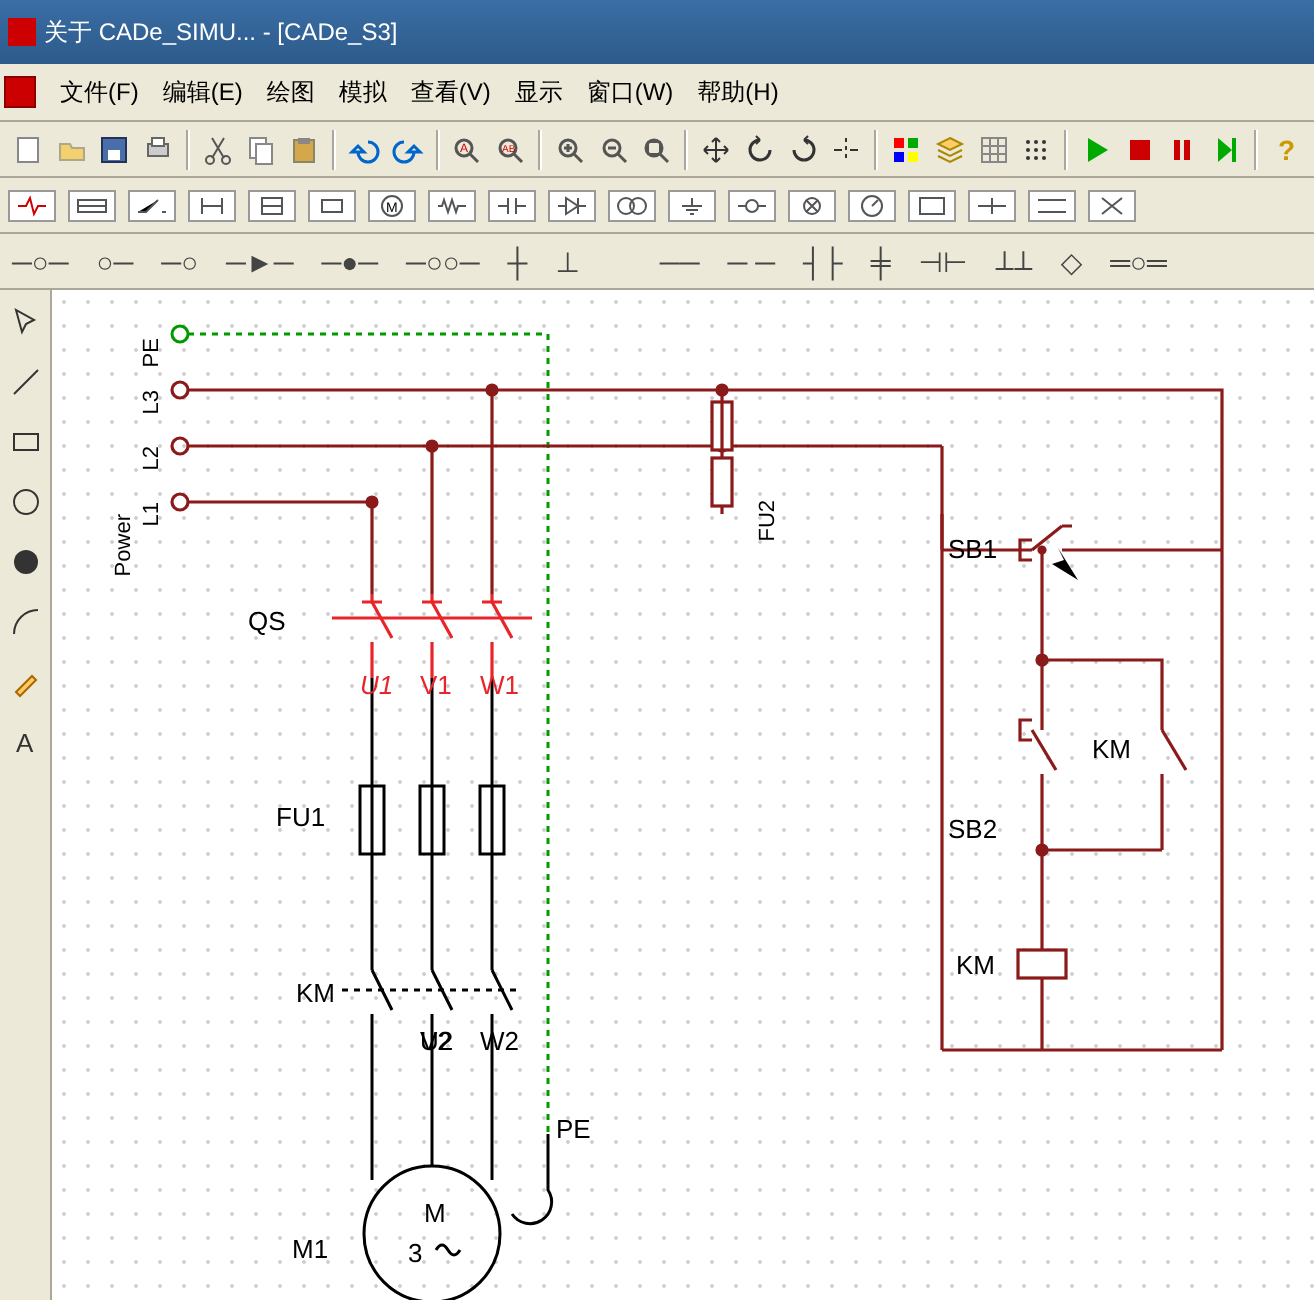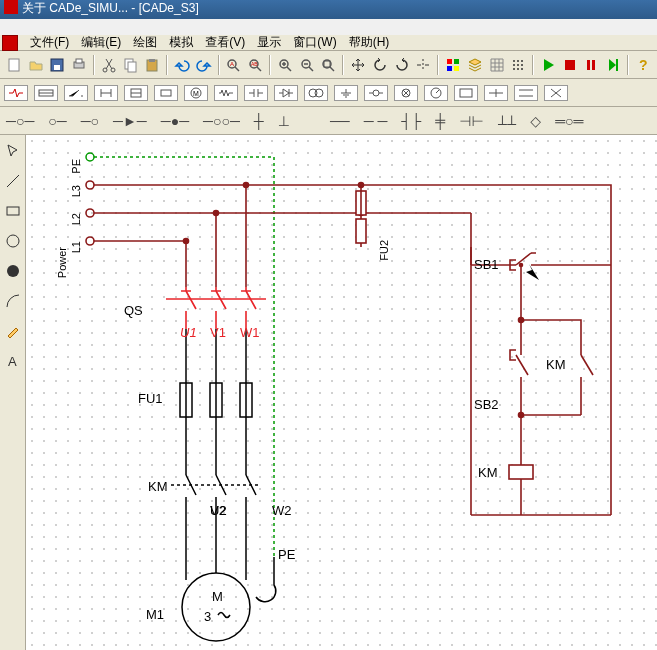--- a/index.html
+++ b/index.html
@@ -1,19 +1,19 @@
 <!DOCTYPE html>
 <html><head>
 <meta charset="utf-8">
 <style>
   * { margin: 0; padding: 0; box-sizing: border-box; }
   body { width: 657px; height: 650px; font-family: "Microsoft YaHei", SimSun, sans-serif; font-size: 12px; background: #f0f0f0; overflow: hidden; }
-  .titlebar { height: 19px; background: linear-gradient(#3a6ea5, #2d5a8a); color: #fff; display: flex; padding: 0 4px; }
+  .titlebar { height: 32px; background: linear-gradient(#3a6ea5, #2d5a8a); color: #fff; display: flex; align-items: center; padding: 0 4px; }
   .titlebar .icon { width: 14px; height: 14px; background: #c00; margin-right: 4px; }
-  .menubar { height: 16px; background: #ece9d8; display: flex; align-items: center; padding: 0 2px; border-bottom: 1px solid #aca899; margin-top: 16px; }
+  .menubar { height: 29px; background: #ece9d8; display: flex; align-items: center; padding: 0 2px; border-bottom: 1px solid #aca899; }
   .menubar .menuicon { width: 16px; height: 16px; background: #c00; border: 1px solid #800; margin-right: 6px; }
   .menubar .menuitem { padding: 0 6px; cursor: default; }
   .toolbar { height: 28px; background: #ece9d8; border-bottom: 1px solid #aca899; display: flex; align-items: center; padding: 0 4px; gap: 2px; }
   .toolbar .tb-btn { width: 22px; height: 22px; display: flex; align-items: center; justify-content: center; cursor: default; }
   .toolbar .sep { width: 2px; height: 20px; border-left: 1px solid #aca899; border-right: 1px solid #fff; margin: 0 2px; }
   .toolbar svg, .sidebar svg { display: block; }
   .toolbar2 { height: 28px; background: #ece9d8; border-bottom: 1px solid #aca899; display: flex; align-items: center; padding: 0 4px; gap: 6px; }
   .toolbar2 .sw { width: 24px; height: 16px; border: 1px solid #999; background: #fff; display: flex; align-items: center; justify-content: center; }
   .toolbar3 { height: 28px; background: #ece9d8; border-bottom: 1px solid #aca899; display: flex; align-items: center; padding: 0 6px; gap: 14px; }
   .toolbar3 .sym { color:#444; font-size:14px; }
@@ -500,30 +500,30 @@
       </g>
 
       <path d="M513 145 l-10 -16 l3 6 l-6 2 z" fill="#000"></path>
     </svg>
 
     <div class="lbl vlbl" style="left:44px; top:24px;">PE</div>
     <div class="lbl vlbl" style="left:44px; top:50px;">L3</div>
     <div class="lbl vlbl" style="left:44px; top:78px;">L2</div>
     <div class="lbl vlbl" style="left:44px; top:106px;">L1</div>
     <div class="lbl vlbl" style="left:30px; top:112px;">Power</div>
-    <div class="lbl" style="left:98px; top:168px;">QS</div>
+    <div class="lbl" style="left:98px; top:158px;">QS</div>
     <div class="lbl" style="left:154px; top:190px; color:#e8252a;font-style:italic;">U1</div>
     <div class="lbl" style="left:184px; top:190px; color:#e8252a;">V1</div>
     <div class="lbl" style="left:214px; top:190px; color:#e8252a;">W1</div>
     <div class="lbl" style="left:112px; top:256px;">FU1</div>
     <div class="lbl vlbl" style="left:352px; top:105px;">FU2</div>
     <div class="lbl" style="left:122px; top:344px;">KM</div>
     <div class="lbl" style="left:154px; top:368px;padding-left:30px;">U2</div>
     <div class="lbl" style="left:184px; top:368px;">V2</div>
-    <div class="lbl" style="left:214px; top:368px;margin-left:32px;">W2</div>
+    <div class="lbl" style="left:214px; top:368px;">W2</div>
     <div class="lbl" style="left:252px; top:412px;">PE</div>
     <div class="lbl" style="left:120px; top:472px;">M1</div>
     <div class="lbl" style="left:186px; top:454px;">M</div>
     <div class="lbl" style="left:178px; top:474px;">3</div>
     <div class="lbl" style="left:448px; top:122px;">SB1</div>
     <div class="lbl" style="left:448px; top:222px;margin-top:40px;">SB2</div>
     <div class="lbl" style="left:520px; top:222px;">KM</div>
     <div class="lbl" style="left:452px; top:330px;">KM</div>
 
   </div>

